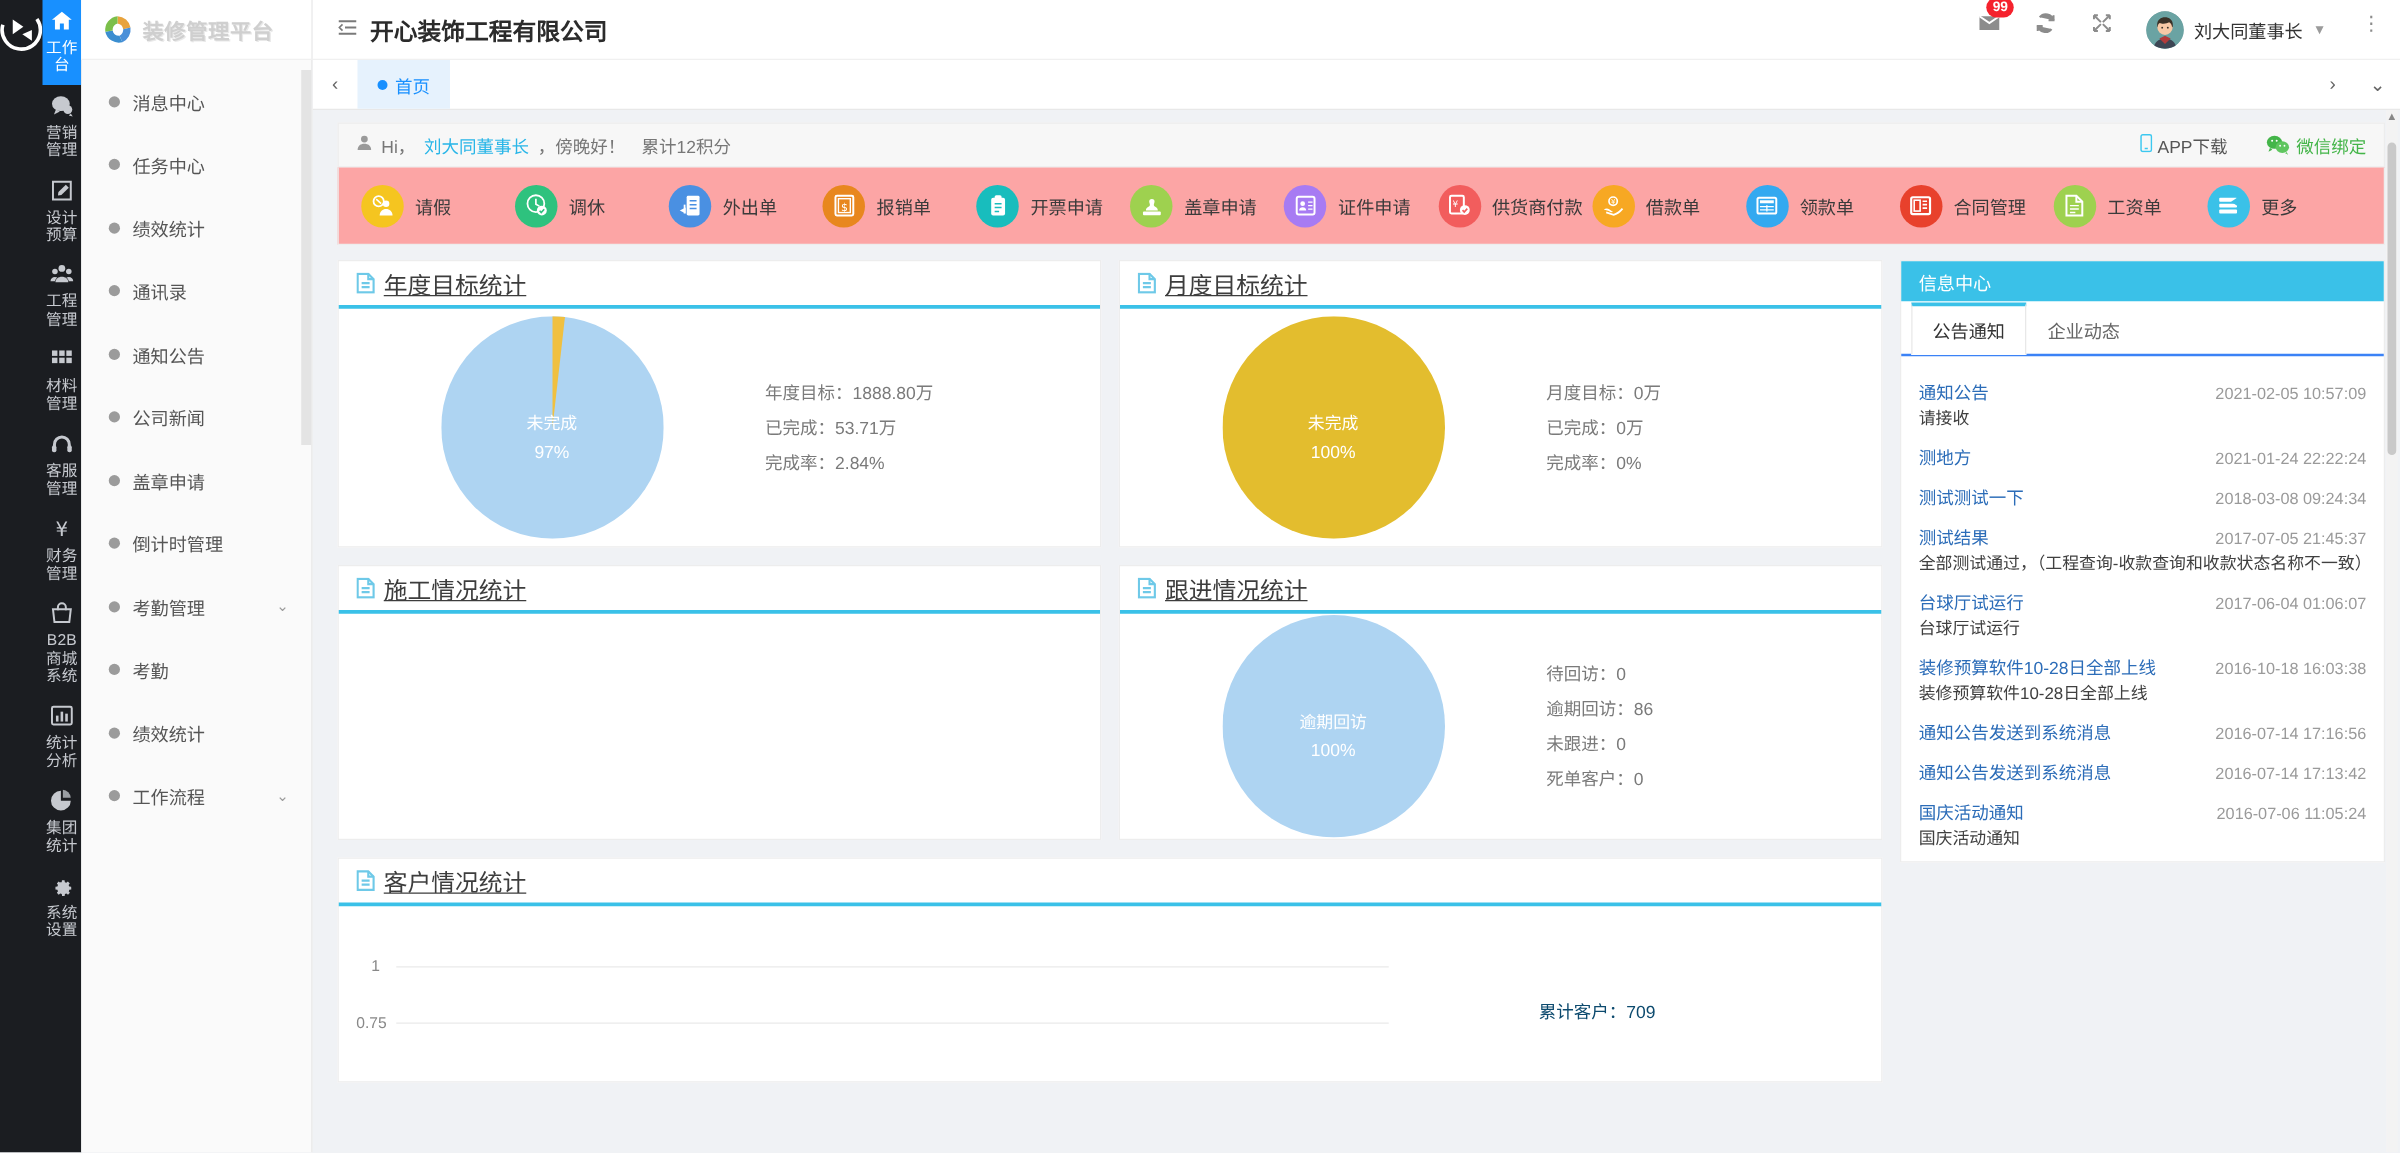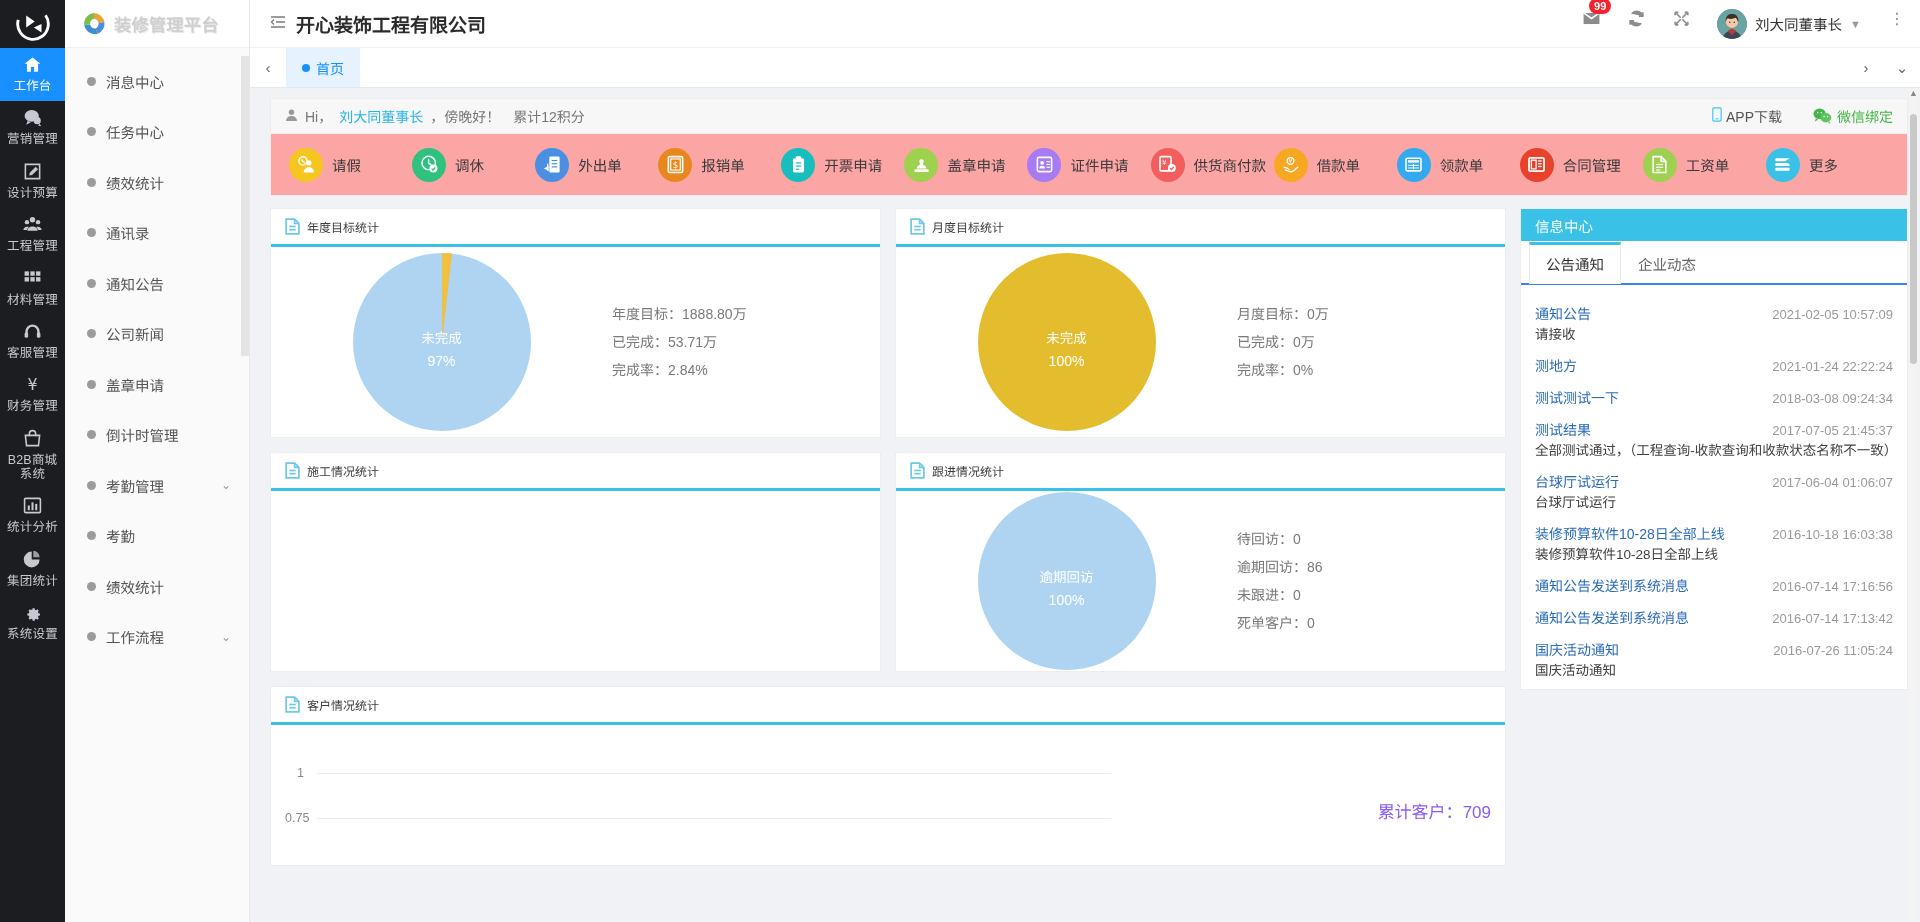--- a/index.html
+++ b/index.html
@@ -8,21 +8,21 @@
     width: 1920px; height: 922px;
     font-family: "Liberation Sans", "DejaVu Sans", sans-serif;
     font-size: 14px; color: #333;
     background: #f0f2f5; overflow: hidden;
   }
   .app { display: flex; width: 1920px; height: 922px; }
 
   
   .rail {
     width: 65px; background: #1b1d21; flex: none;
-    display: flex; flex-direction: column; align-items: stretch;
+    display: flex; flex-direction: row; align-items: stretch;
     overflow: hidden;
   }
   .rail-logo {
     height: 48px; display: flex; align-items: center; justify-content: center;
     background: #1b1d21;
   }
   .rail-logo svg { width: 34px; height: 34px; }
   .rail-item {
     padding: 7px 2px 8px; text-align: center; color: #c6c9cf;
     cursor: pointer; line-height: 1.15;
@@ -142,21 +142,21 @@
   .row2 { display: flex; gap: 14px; }
   .card {
     background: #fff; border: 1px solid #ededed; flex: 1; min-width: 0;
   }
   .card-hd {
     height: 38px; display: flex; align-items: center; gap: 7px;
     padding: 0 14px; border-bottom: 3px solid #3ac1e8;
   }
   .card-hd .doc-ico { color: #6ec9e8; font-size: 15px; display: flex; }
   .card-hd .doc-ico svg { width: 15px; height: 17px; fill: none; stroke: #6ec9e8; stroke-width: 1.6; }
-  .card-title { font-size: 12px; color: #3d3d3d; }
+  .card-title { font-size: 19px; color: #3d3d3d; text-decoration: underline; }
 
   .card-body { display: flex; align-items: center; padding: 10px 0 10px 0; }
   .pie-wrap { flex: none; width: 56%; display: flex; justify-content: center; }
   .stats { flex: 1; font-size: 14px; color: #7a7a7a; line-height: 2.0; }
 
   .pie { position: relative; }
   .pie svg { display: block; }
   .pie-label {
     position: absolute; left: 0; right: 0; text-align: center; color: #fff;
     pointer-events: none;
@@ -184,21 +184,21 @@
   .news-title { color: #2b6cb8; font-size: 14px; cursor: pointer; }
   .news-date { margin-left: auto; color: #9a9a9a; font-size: 13px; }
   .news-desc { color: #404040; font-size: 13.5px; margin-top: 0; }
 
   
   .cust-card { background: #fff; border: 1px solid #ededed; margin-top: 14px; }
   .cust-body { display: flex; padding: 18px 14px 0; height: 140px; }
   .cust-chart { flex: 1; position: relative; min-width: 0; }
   .ytick { position: absolute; font-size: 12.5px; color: #888; }
   .gline { position: absolute; height: 1px; background: #eaeaea; }
-  .cust-stats { width: 260px; flex: none; font-size: 17px; color: #8b5cf6; padding-top: 52px; line-height: 2.1; text-align: right; }
+  .cust-stats { width: 260px; flex: none; font-size: 14px; color: #0c4a6e; padding-top: 52px; line-height: 2.1; }
 
   
   .vscroll {
     position: absolute; right: 2px; top: 0; width: 9px; bottom: 0;
     background: #f3f3f3;
   }
   .vscroll-thumb {
     position: absolute; left: 1px; width: 7px; top: 26px; height: 250px;
     background: #c9c9c9; border-radius: 4px;
   }
@@ -831,21 +831,21 @@
                 <div class="news-row">
                   <span class="news-title">通知公告发送到系统消息</span>
                   <span class="news-date">2016-07-14 17:16:56</span>
                 </div>
                 <div class="news-row">
                   <span class="news-title">通知公告发送到系统消息</span>
                   <span class="news-date">2016-07-14 17:13:42</span>
                 </div>
                 <div class="news-row">
                   <span class="news-title">国庆活动通知</span>
-                  <span class="news-date">2016-07-26 11:05:24</span>
+                  <span class="news-date">2016-07-06 11:05:24</span>
                 </div>
                 <div class="news-desc">国庆活动通知</div>
               </div>
           </div>
         </div>
       </div>
 
       <div class="vscroll">
         <div class="vscroll-arrow">▲</div>
         <div class="vscroll-thumb"></div>

